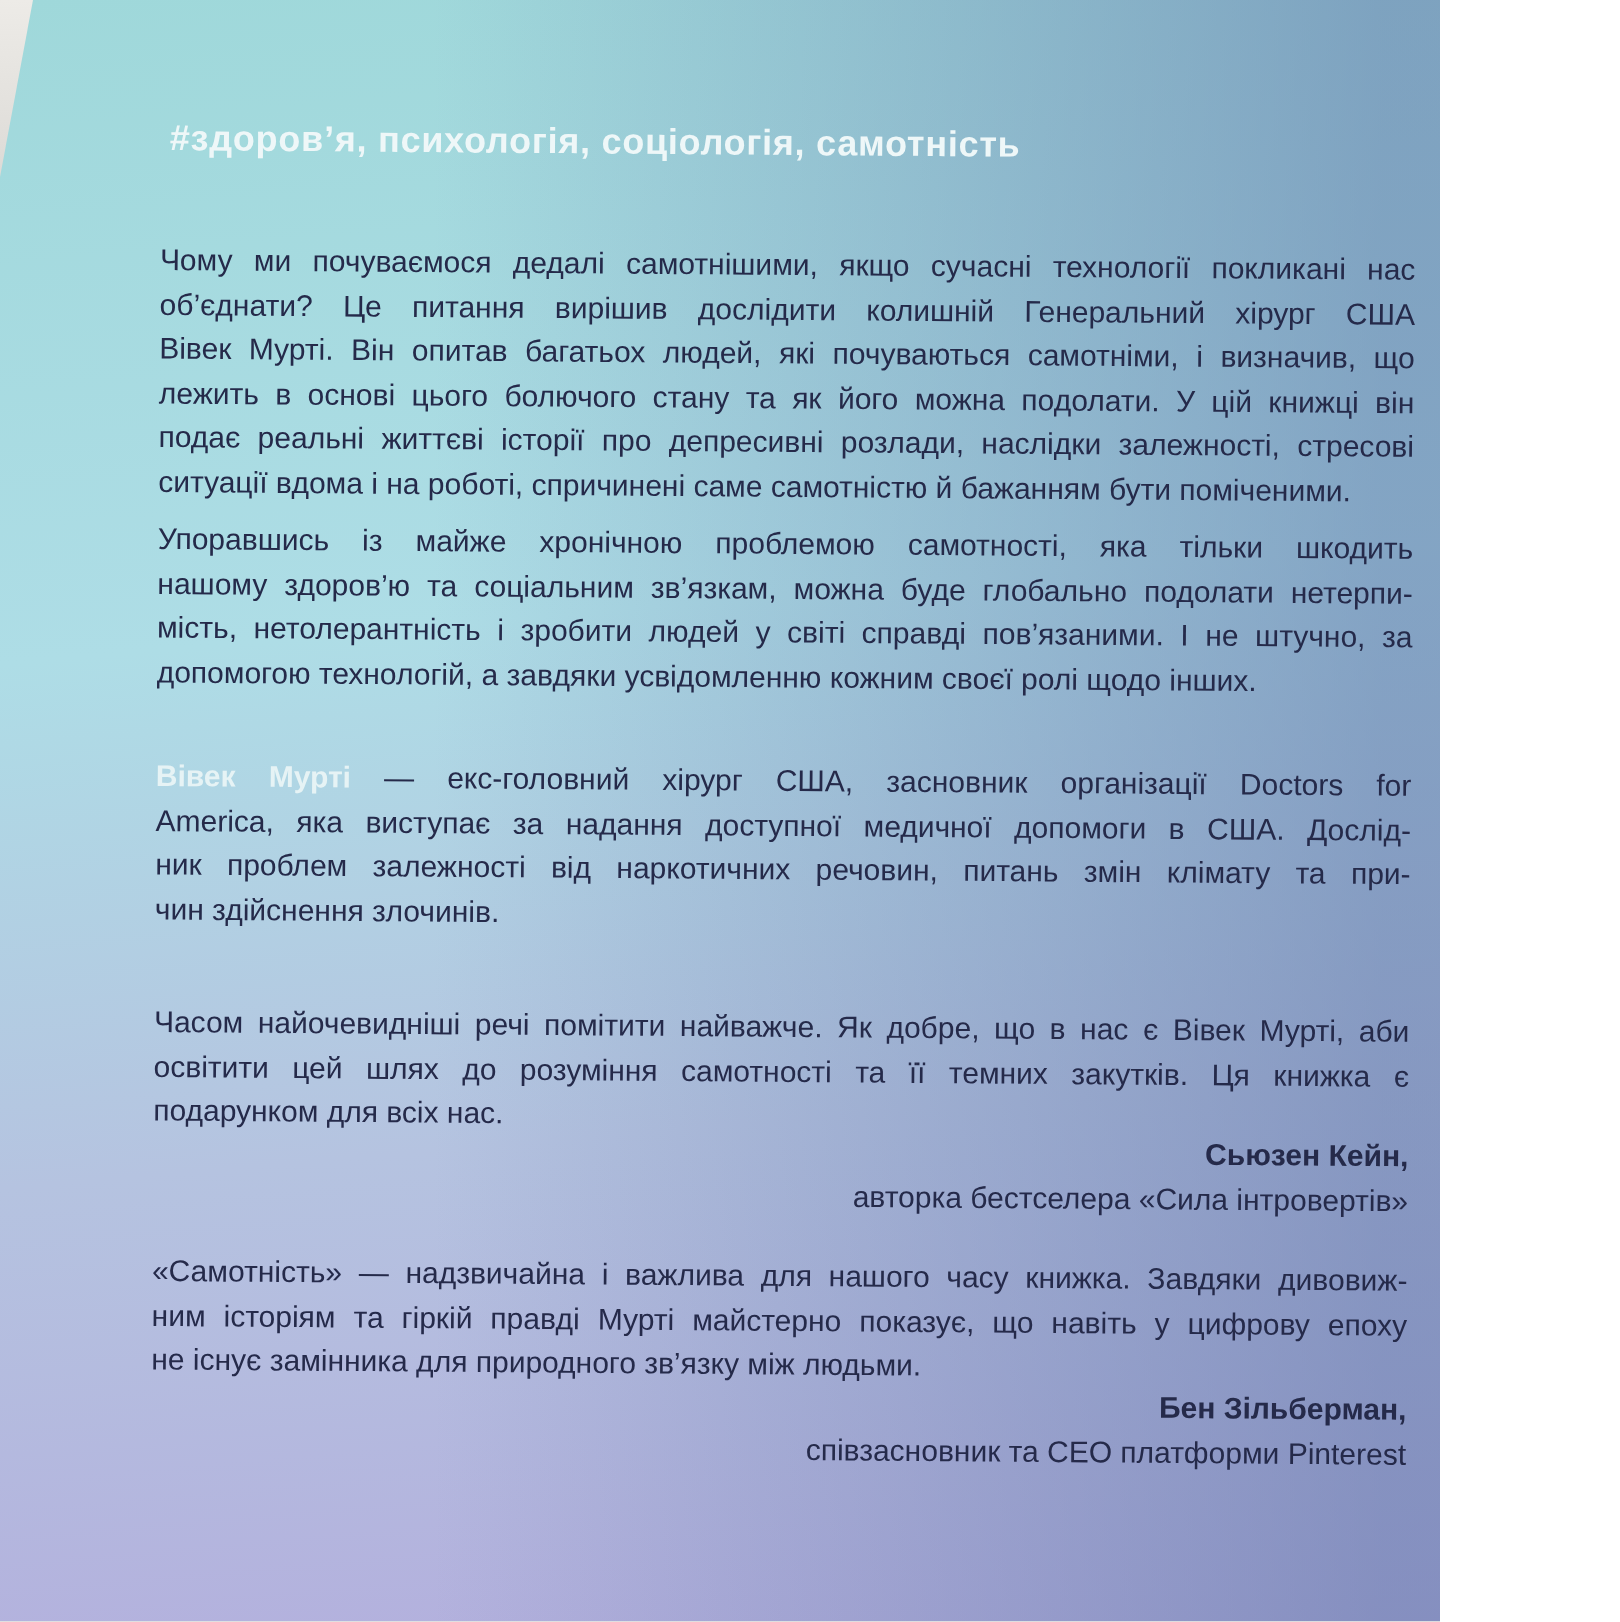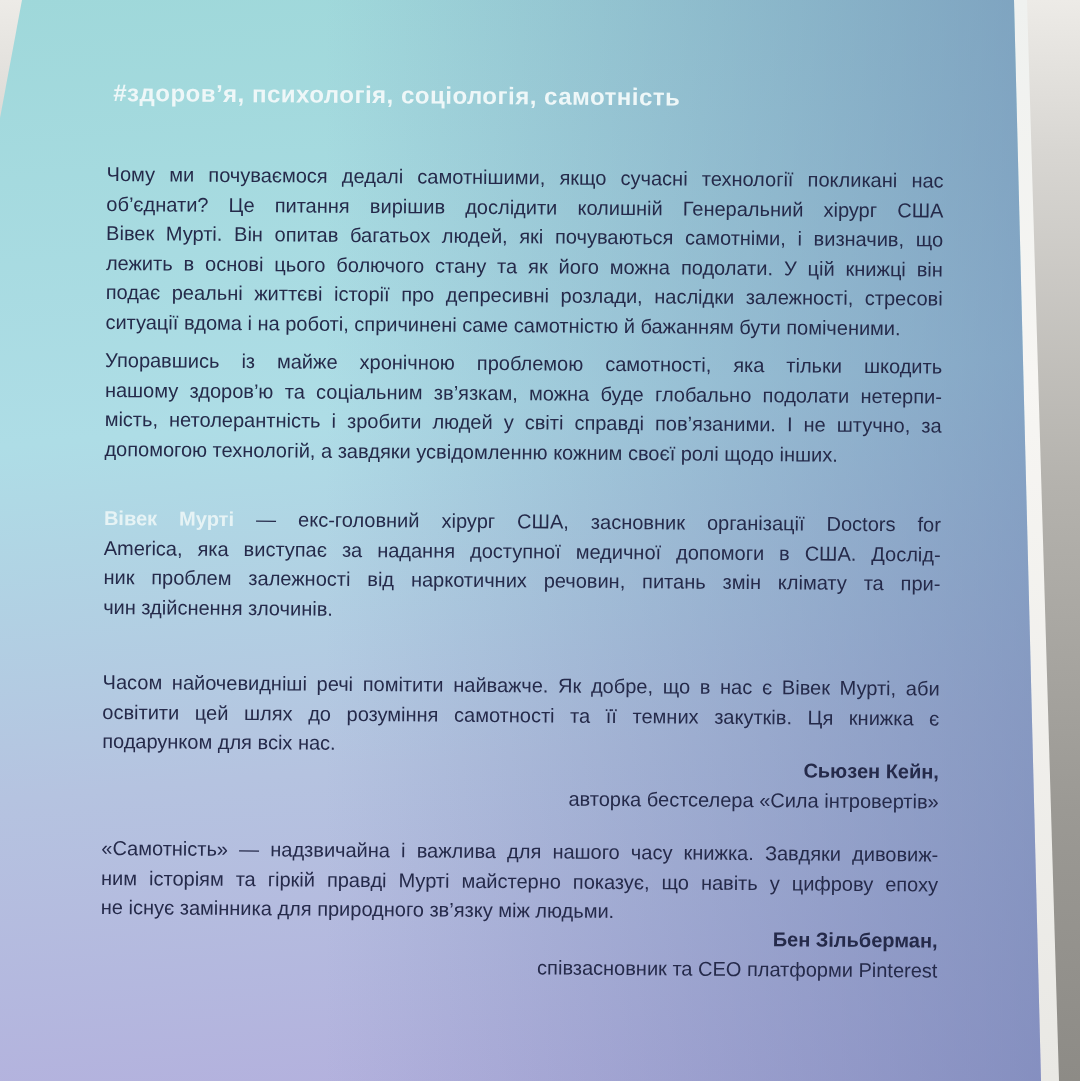--- a/index.html
+++ b/index.html
@@ -1,20 +1,20 @@
 <!DOCTYPE html>
 <html><head>
 <meta charset="utf-8">
 <style>
   html, body { margin: 0; padding: 0; }
   body { font-family: "Liberation Sans", "DejaVu Sans", sans-serif; }
 
   .scene {
     position: relative;
-    width: 1080px;
+    width: 960px;
     height: 1081px;
     overflow: hidden;
     
     background: linear-gradient(180deg, #edebe7 0%, #d8d6d2 14%, #b4b2ad 45%, #9b9994 75%, #8d8b86 100%);
   }
 
   
   .page-edge {
     position: absolute; inset: 0;
     background: linear-gradient(180deg, #eff1ef 0%, #f7f6f3 35%, #e9e8e4 100%);

